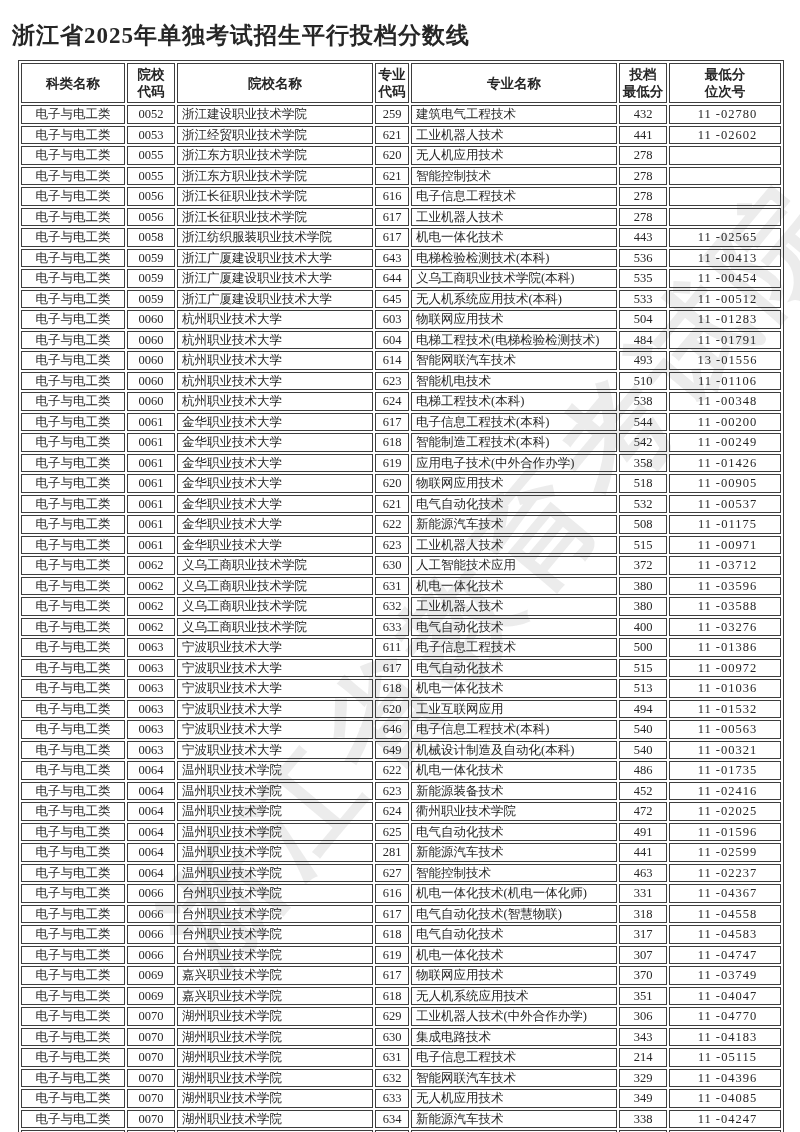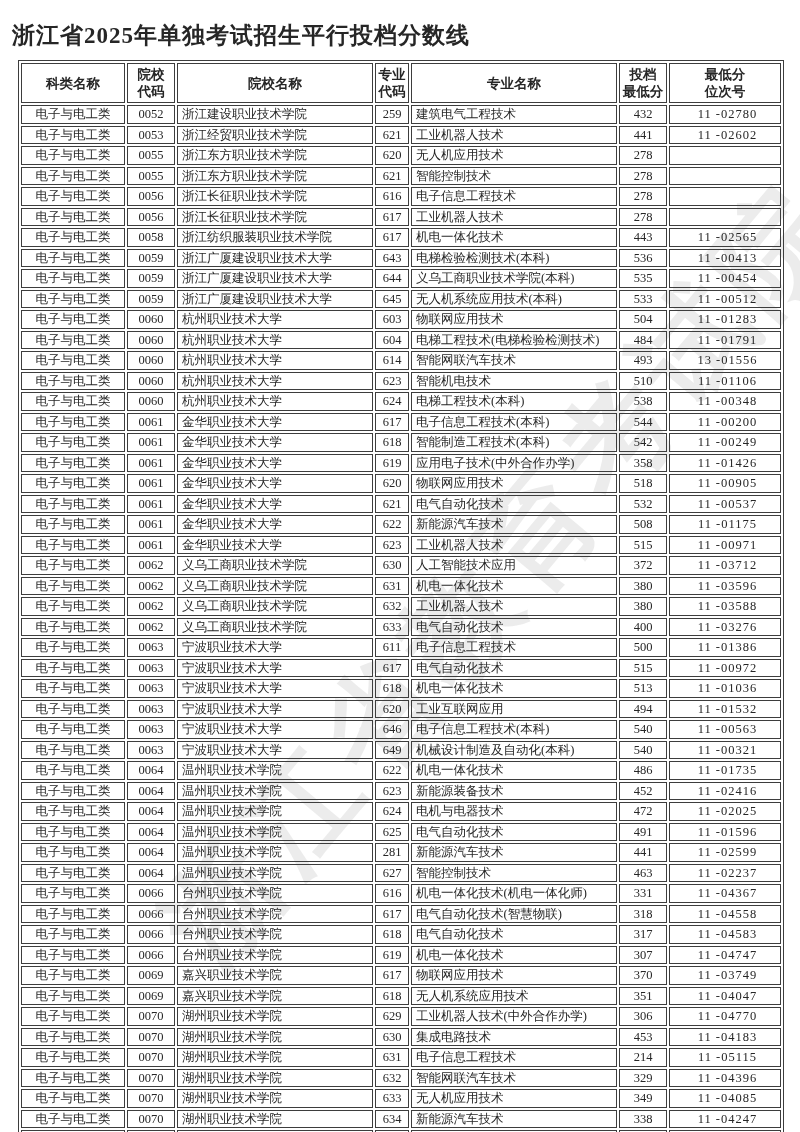--- a/index.html
+++ b/index.html
@@ -396,21 +396,21 @@
         <td class="al-c">623</td>
         <td class="al-l">新能源装备技术</td>
         <td class="al-c">452</td>
         <td class="al-rank">11 -02416</td>
       </tr>
       <tr>
         <td class="al-c">电子与电工类</td>
         <td class="al-c">0064</td>
         <td class="al-l">温州职业技术学院</td>
         <td class="al-c">624</td>
-        <td class="al-l">电机与电器技术</td>
+        <td class="al-l">衢州职业技术学院</td>
         <td class="al-c">472</td>
         <td class="al-rank">11 -02025</td>
       </tr>
       <tr>
         <td class="al-c">电子与电工类</td>
         <td class="al-c">0064</td>
         <td class="al-l">温州职业技术学院</td>
         <td class="al-c">625</td>
         <td class="al-l">电气自动化技术</td>
         <td class="al-c">491</td>
@@ -496,21 +496,21 @@
         <td class="al-l">工业机器人技术(中外合作办学)</td>
         <td class="al-c">306</td>
         <td class="al-rank">11 -04770</td>
       </tr>
       <tr>
         <td class="al-c">电子与电工类</td>
         <td class="al-c">0070</td>
         <td class="al-l">湖州职业技术学院</td>
         <td class="al-c">630</td>
         <td class="al-l">集成电路技术</td>
-        <td class="al-c">453</td>
+        <td class="al-c">343</td>
         <td class="al-rank">11 -04183</td>
       </tr>
       <tr>
         <td class="al-c">电子与电工类</td>
         <td class="al-c">0070</td>
         <td class="al-l">湖州职业技术学院</td>
         <td class="al-c">631</td>
         <td class="al-l">电子信息工程技术</td>
         <td class="al-c">214</td>
         <td class="al-rank">11 -05115</td>

